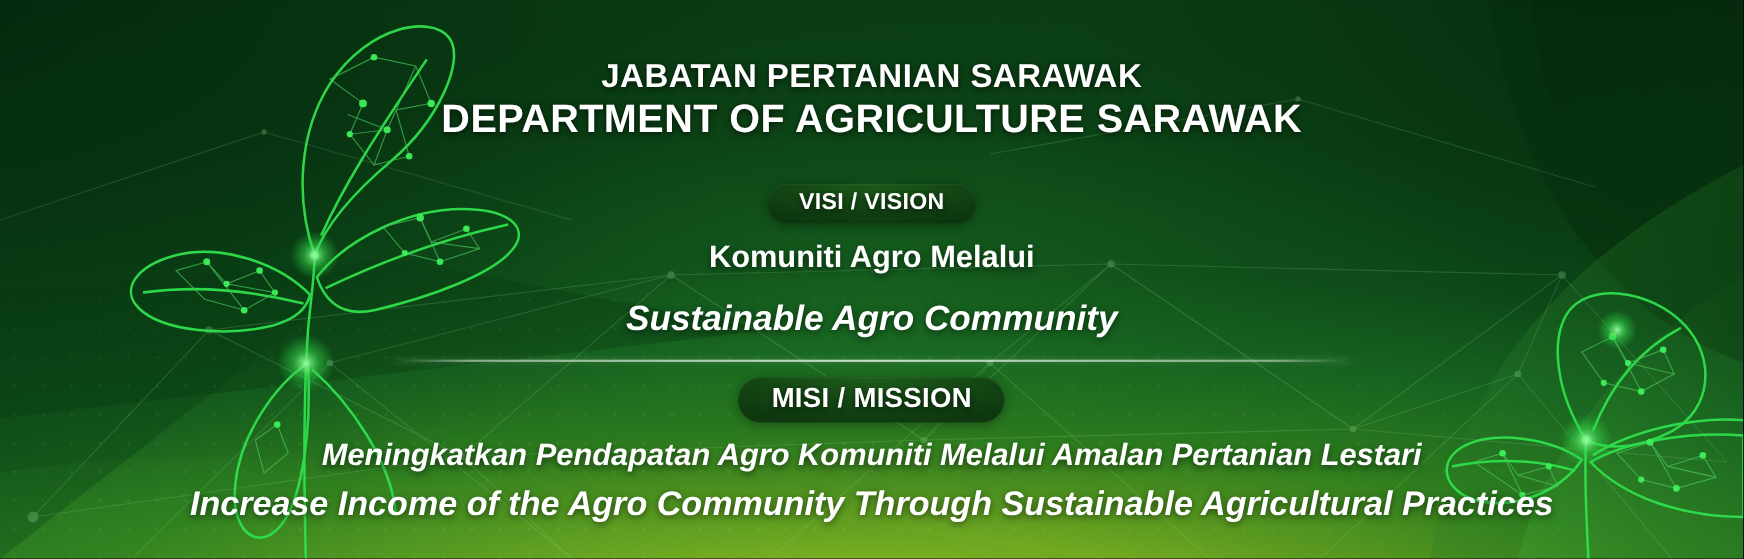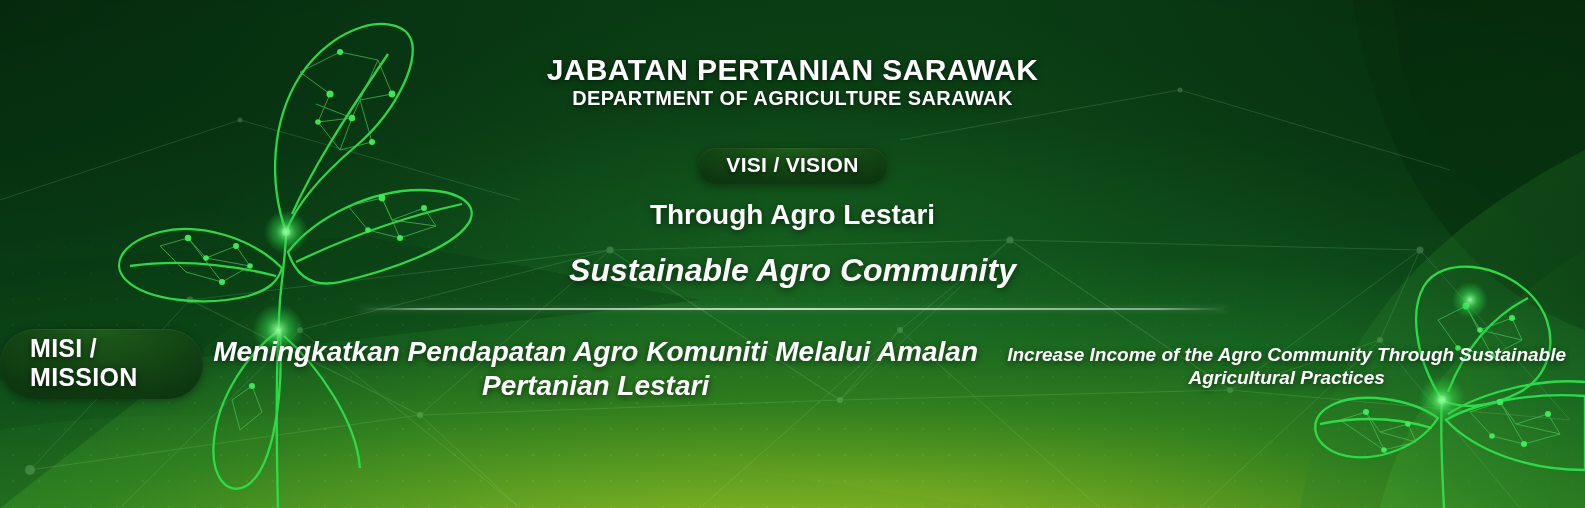--- a/index.html
+++ b/index.html
@@ -60,21 +60,21 @@
   .title-block { margin-top: 52px; text-align: center; }
   .title-line {
     color: #ffffff;
     font-weight: 700;
     letter-spacing: .4px;
     text-shadow: 0 2px 7px rgba(0,0,0,.55), 0 0 2px rgba(0,0,0,.35);
     line-height: 1.17;
     font-stretch: condensed;
   }
   .title-1 { font-size: 30px; }
-  .title-2 { font-size: 20px; }
+  .title-2 { font-size: 36px; }
 
   .pill {
     display: inline-block;
     border-radius: 999px;
     color: #fff;
     font-weight: 700;
     letter-spacing: .3px;
     text-shadow: 0 2px 6px rgba(0,0,0,.6);
     background:
       radial-gradient(120% 180% at 50% 0%, rgba(30,92,26,0.96) 0%, rgba(14,56,16,0.97) 55%, rgba(8,36,10,0.98) 100%);
@@ -95,35 +95,35 @@
 
   .vision-en, .mission-en {
     color: #fff;
     font-weight: 700;
     font-style: italic;
     text-shadow: 0 2px 7px rgba(0,0,0,.55);
     text-align: center;
     line-height: 1.2;
   }
   .vision-en { font-size: 32px; margin-top: 19px; }
-  .mission-en { font-size: 19px; margin-top: 8px; }
+  .mission-en { font-size: 31px; margin-top: 8px; }
 
   .divider {
     width: 870px;
     height: 2px;
     margin-top: 19px;
     background: linear-gradient(to right,
       rgba(255,255,255,0) 0%,
       rgba(235,245,235,0.55) 8%,
       rgba(245,252,245,0.78) 50%,
       rgba(235,245,235,0.52) 92%,
       rgba(255,255,255,0) 100%);
     box-shadow: 0 0 6px rgba(255,255,255,.22);
   }
-  .mission-wrap { margin-top: 12px; display:flex; flex-direction:row; align-items:center; }
+  .mission-wrap { margin-top: 12px; display:flex; flex-direction:column; align-items:center; }
 </style>
 </head>
 <body>
 
 <div id="banner">
 
   <div class="bg-layer bg-base"></div>
   <div class="bg-layer bg-darkleft"></div>
   <div class="bg-layer bg-darkright"></div>
   <div class="bg-layer bg-midglow"></div>
@@ -283,21 +283,21 @@
 
   <div class="content">
 
     <div class="title-block">
       <div class="title-line title-1">JABATAN PERTANIAN SARAWAK</div>
       <div class="title-line title-2">DEPARTMENT OF AGRICULTURE SARAWAK</div>
     </div>
 
     <div class="pill pill-vision">VISI / VISION</div>
 
-    <div class="vision-ms">Through Agro Lestari</div>
+    <div class="vision-ms">Komuniti Agro Melalui</div>
 
     <div class="vision-en">Sustainable Agro Community</div>
 
     <div class="divider"></div>
 
     <div class="mission-wrap">
       <div class="pill pill-mission">MISI / MISSION</div>
 
       <div class="mission-ms">Meningkatkan Pendapatan Agro Komuniti Melalui Amalan Pertanian Lestari</div>
 

